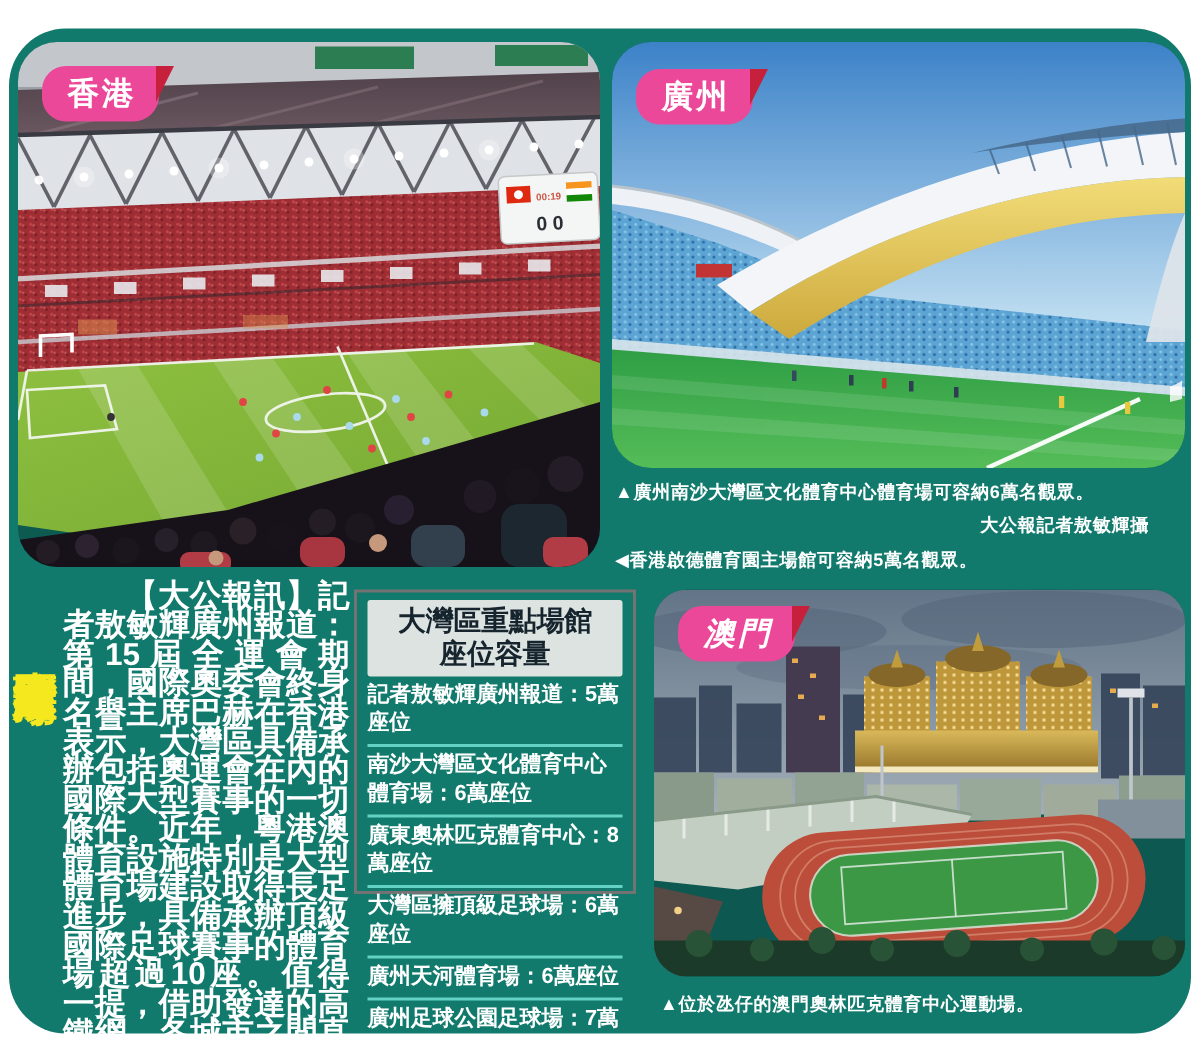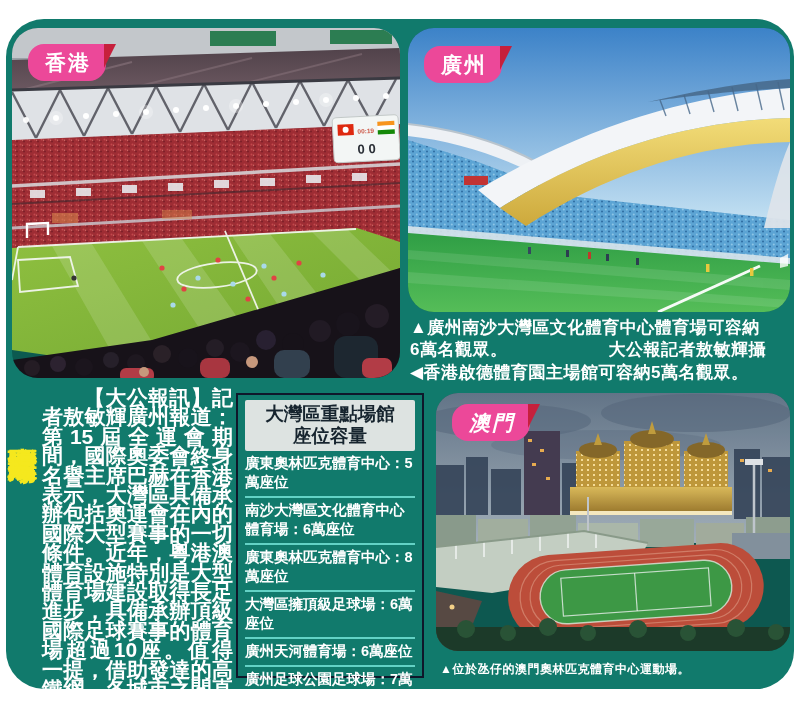--- a/index.html
+++ b/index.html
@@ -16,37 +16,37 @@
 
   .city-badge { position:absolute; background:#ec4899; color:#fff; font-weight:bold;
                 font-size:21px; line-height:1; padding:8px 15px 8px 17px;
                 border-radius:16px 3px 17px 16px; letter-spacing:2px; z-index:5; }
   .city-badge::after { content:""; position:absolute; right:-10px; top:0;
                 width:0; height:0; border-top:24px solid #c6203c; border-right:12px solid transparent; }
   .badge-hk { left:28px; top:44px; }
   .badge-gz { left:424px; top:46px; }
   .badge-mo { left:452px; top:404px;font-style:italic; }
 
-  .caption { position:absolute; color:#ffffff; font-weight:bold; font-size:17px;
+  .caption { position:absolute; color:#ffffff; font-weight:bold; font-size:12px;
              line-height:22px; letter-spacing:0.5px; }
   .cap-gz { left:410px; top:317px; width:356px; }
   .cap-gz .credit { float:right; }
   .cap-hk { left:410px; top:362px; width:380px; }
   .cap-mo { left:440px; top:658px; width:348px; font-size:12px; }
 
   .headline-v { position:absolute; left:6px; top:424px; height:266px; width:34px;
                 writing-mode:vertical-rl; text-orientation:upright;
                 color:#f5e81e; font-weight:bold; font-size:29px; letter-spacing:1px;
                 line-height:34px; }
   .article { position:absolute; left:42px; top:388px; width:191px;
              color:#ffffff; font-weight:bold; font-size:21px; line-height:19.4px;
              text-align:justify; text-indent:2em; letter-spacing:0px; }
 
-  .infobox { position:absolute; left:236px; top:393px; width:188px; height:285px;
-             border:2px solid #0f172a; padding:5px 7px 0 7px; }
+  .infobox { position:absolute; left:236px; top:393px; width:188px; height:203px;
+             border:2px solid #737373; padding:5px 7px 0 7px; }
   .infobox-title { background:#dde3e1; color:#16242e; font-weight:bold; font-size:18.5px;
              line-height:22px; text-align:center; padding:3px 0 4px 0; border-radius:2px; }
   .infobox-list { list-style:none; }
   .infobox-list li { color:#ffffff; font-weight:bold; font-size:14.5px; line-height:19px;
              padding:3px 0 4px 0; border-bottom:2px solid #63d2c5; }
   .infobox-list li:last-child { border-bottom:none; }
 </style>
 </head>
 <body>
 
@@ -408,21 +408,21 @@
   <div class="headline-v">大灣區擁頂級足球場</div>
 
   <div class="article">【大公報訊】記者敖敏輝廣州報道：第15屆全運會期間，國際奧委會終身名譽主席巴赫在香港表示，大灣區具備承辦包括奧運會在內的國際大型賽事的一切條件。近年，粵港澳體育設施特別是大型體育場建設取得長足進步，具備承辦頂級國際足球賽事的體育場超過10座。值得一提，借助發達的高鐵網，各城市之間直達時間在2小時內。</div>
 
   <div class="infobox">
     <div class="infobox-title">
       <div>大灣區重點場館</div>
       <div>座位容量</div>
     </div>
     <ul class="infobox-list">
-      <li>廣東奧林匹克體育中心：5萬座位</li>
+      <li>記者敖敏輝廣州報道：5萬座位</li>
       <li>南沙大灣區文化體育中心體育場：6萬座位</li>
       <li>廣東奧林匹克體育中心：8萬座位</li>
       <li>大灣區擁頂級足球場：6萬座位</li>
       <li>廣州天河體育場：6萬座位</li>
       <li>廣州足球公園足球場：7萬座位（規劃或在建）</li>
 
     </ul>
   </div>
 </div>
 

